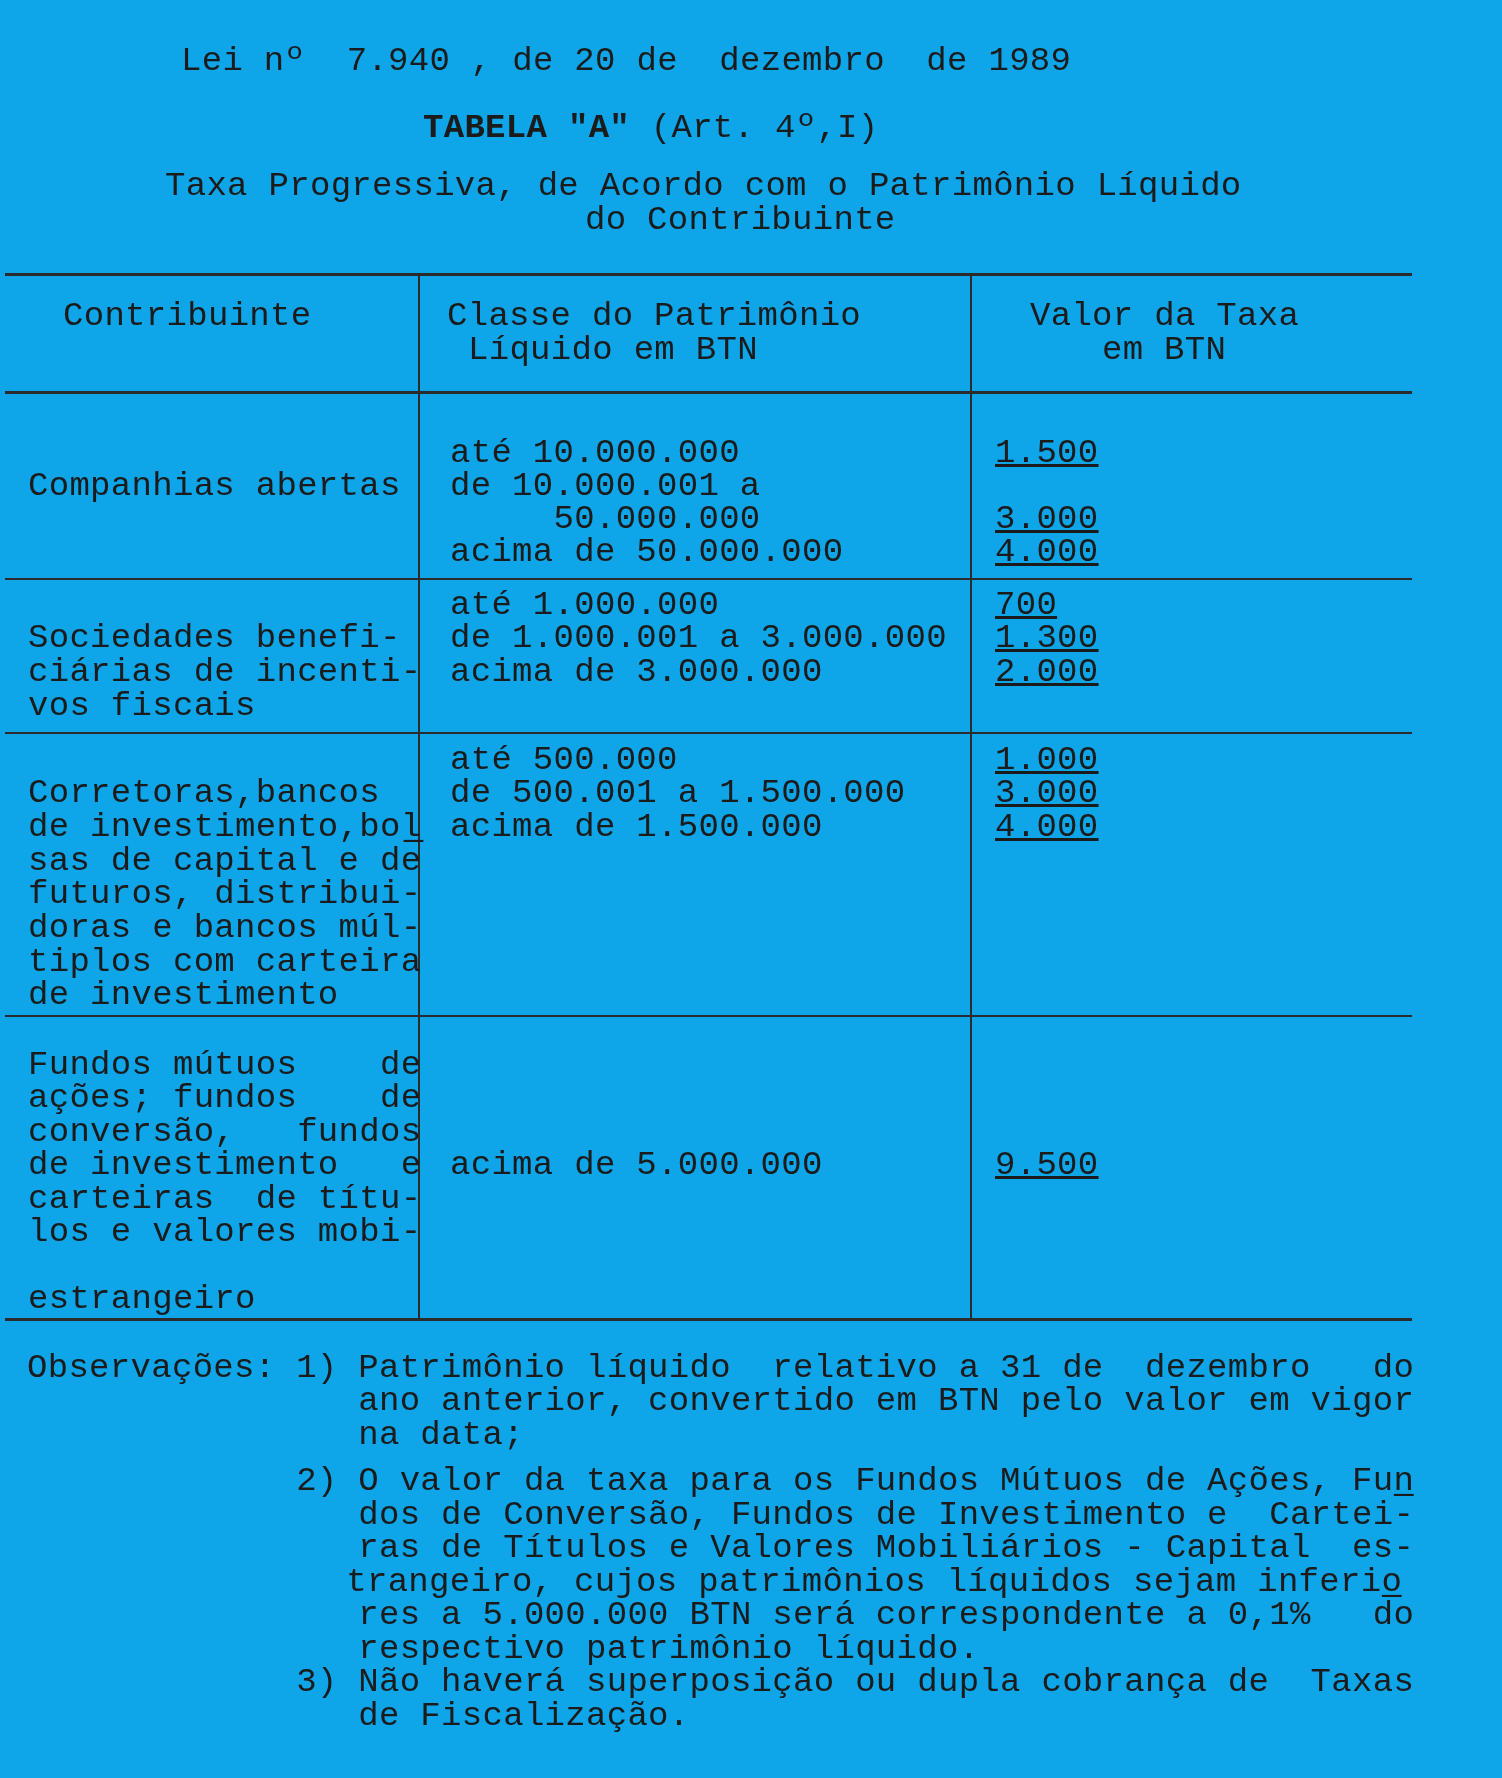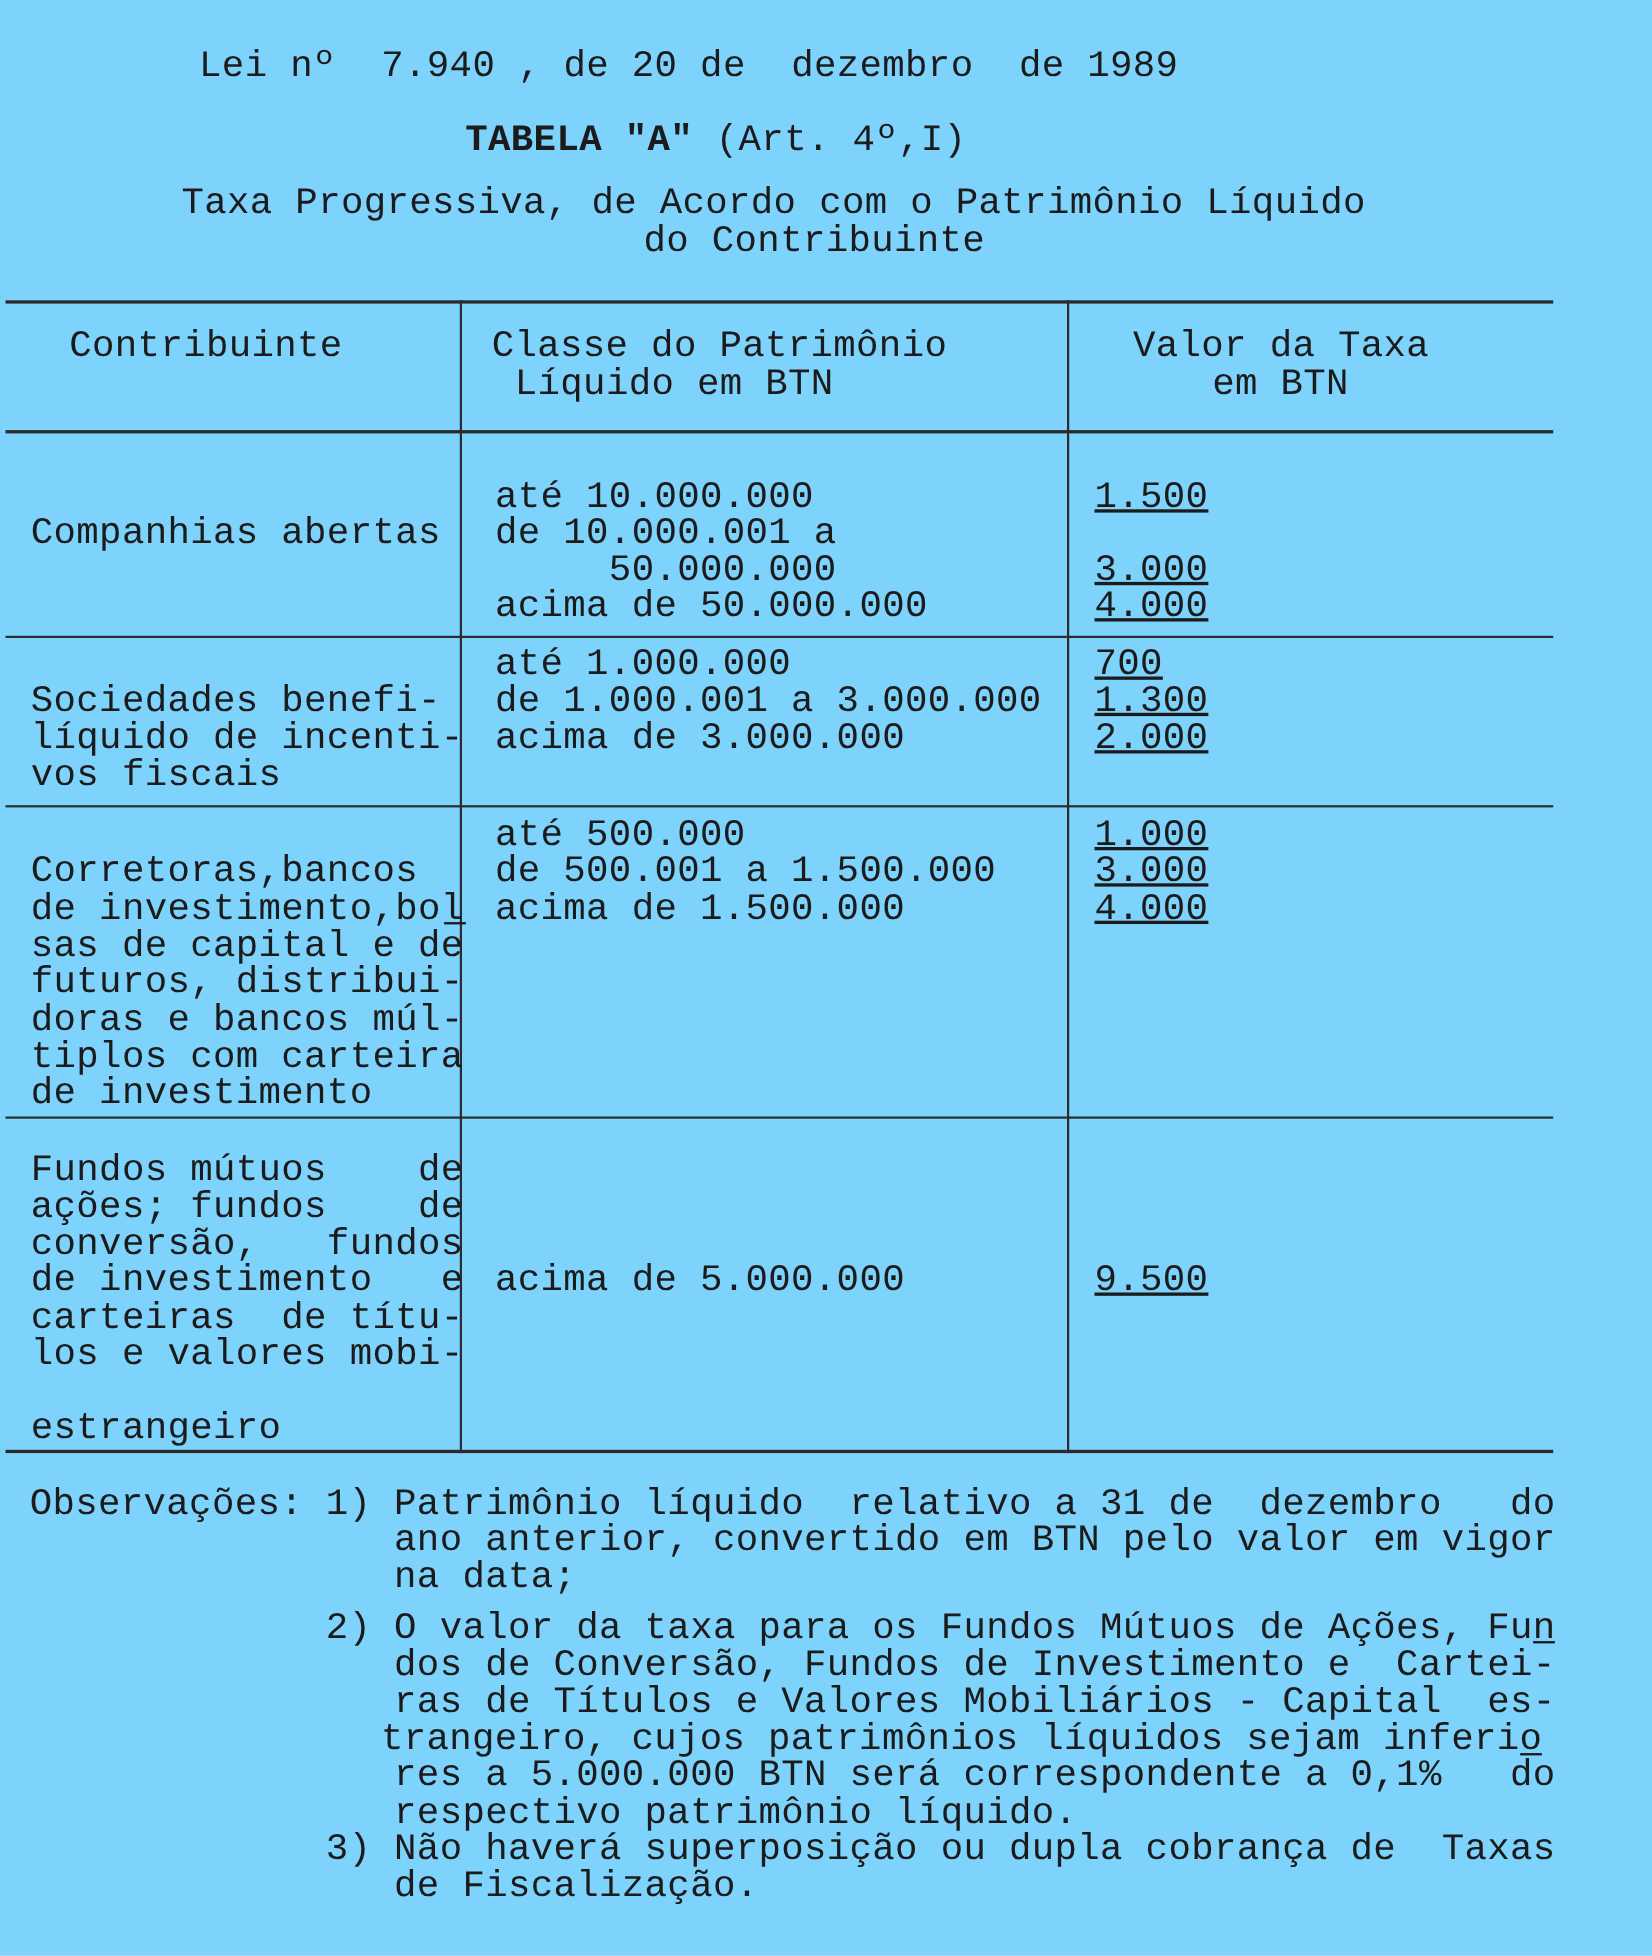--- a/index.html
+++ b/index.html
@@ -1,16 +1,16 @@
 <!DOCTYPE html>
 <html><head>
 <meta charset="utf-8">
 <style>
   html,body{margin:0;padding:0;background:#e8e8e8;}
-  .page{position:relative;width:1502px;height:1778px;background:#7dd3fc;overflow:hidden;
+  .page{position:relative;width:1502px;height:1778px;background:#0ea5e9;overflow:hidden;
         font-family:"Liberation Mono","DejaVu Sans Mono",monospace;color:#1b1b1b;}
   .tl{position:absolute;white-space:pre;font-size:34px;line-height:33px;letter-spacing:0.3px;}
   .b{font-weight:bold;}
   .val{width:193px;text-decoration:underline;}
   .hr{position:absolute;left:5px;width:1407px;height:3px;background:#2b2b2b;}
   .vr{position:absolute;top:273px;height:1048px;width:2px;background:#2b2b2b;}
 </style>
 </head>
 <body>
 
@@ -39,21 +39,21 @@
   <div class="tl" style="left:28px;top:470px">Companhias abertas</div>
   <div class="tl" style="left:450px;top:437px">até 10.000.000</div>
   <div class="tl" style="left:450px;top:470px">de 10.000.001 a</div>
   <div class="tl" style="left:450px;top:503px">     50.000.000</div>
   <div class="tl" style="left:450px;top:536px">acima de 50.000.000</div>
   <div class="tl val" style="left:995px;top:437px">1.500</div>
   <div class="tl val" style="left:995px;top:503px">3.000</div>
   <div class="tl val" style="left:995px;top:536px">4.000</div>
 
   <div class="tl" style="left:28px;top:622px">Sociedades benefi-</div>
-  <div class="tl" style="left:28px;top:656px">líquido de incenti-</div>
+  <div class="tl" style="left:28px;top:656px">ciárias de incenti-</div>
   <div class="tl" style="left:28px;top:690px">vos fiscais</div>
   <div class="tl" style="left:450px;top:589px">até 1.000.000</div>
   <div class="tl" style="left:450px;top:622px">de 1.000.001 a 3.000.000</div>
   <div class="tl" style="left:450px;top:656px">acima de 3.000.000</div>
   <div class="tl val" style="left:995px;top:589px">700</div>
   <div class="tl val" style="left:995px;top:622px">1.300</div>
   <div class="tl val" style="left:995px;top:656px">2.000</div>
 
   <div class="tl" style="left:28px;top:777px">Corretoras,bancos</div>
   <div class="tl" style="left:28px;top:811px">de investimento,bol̲</div>

